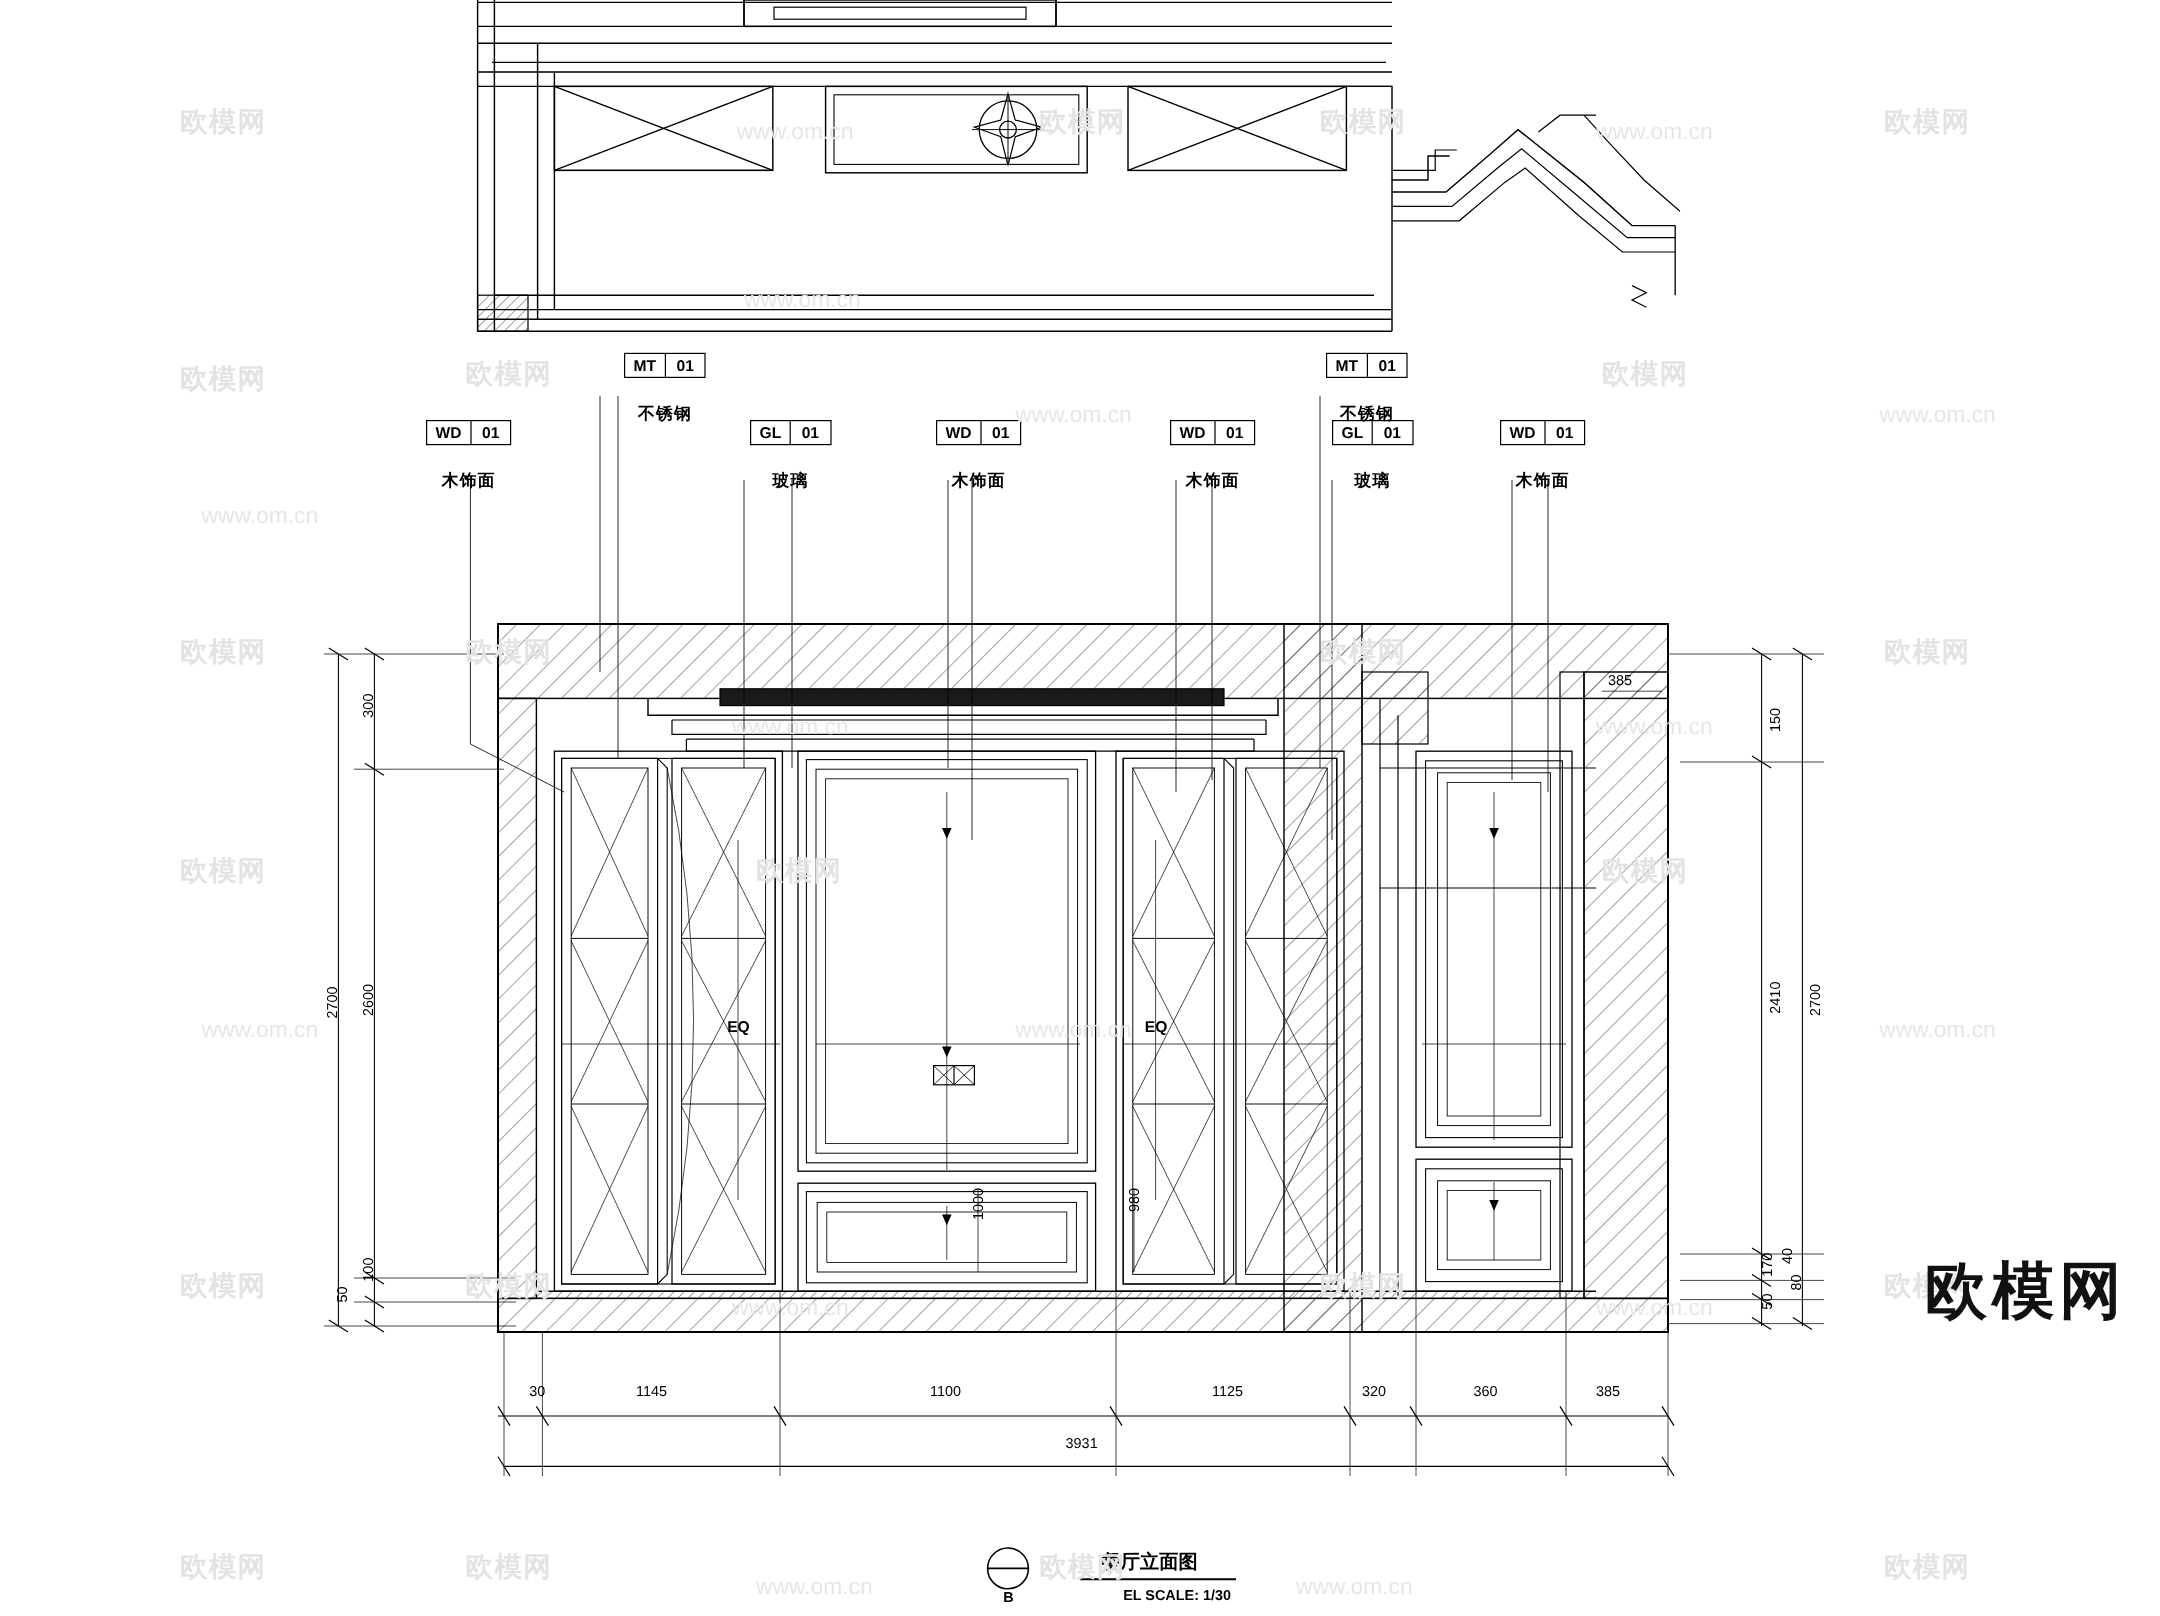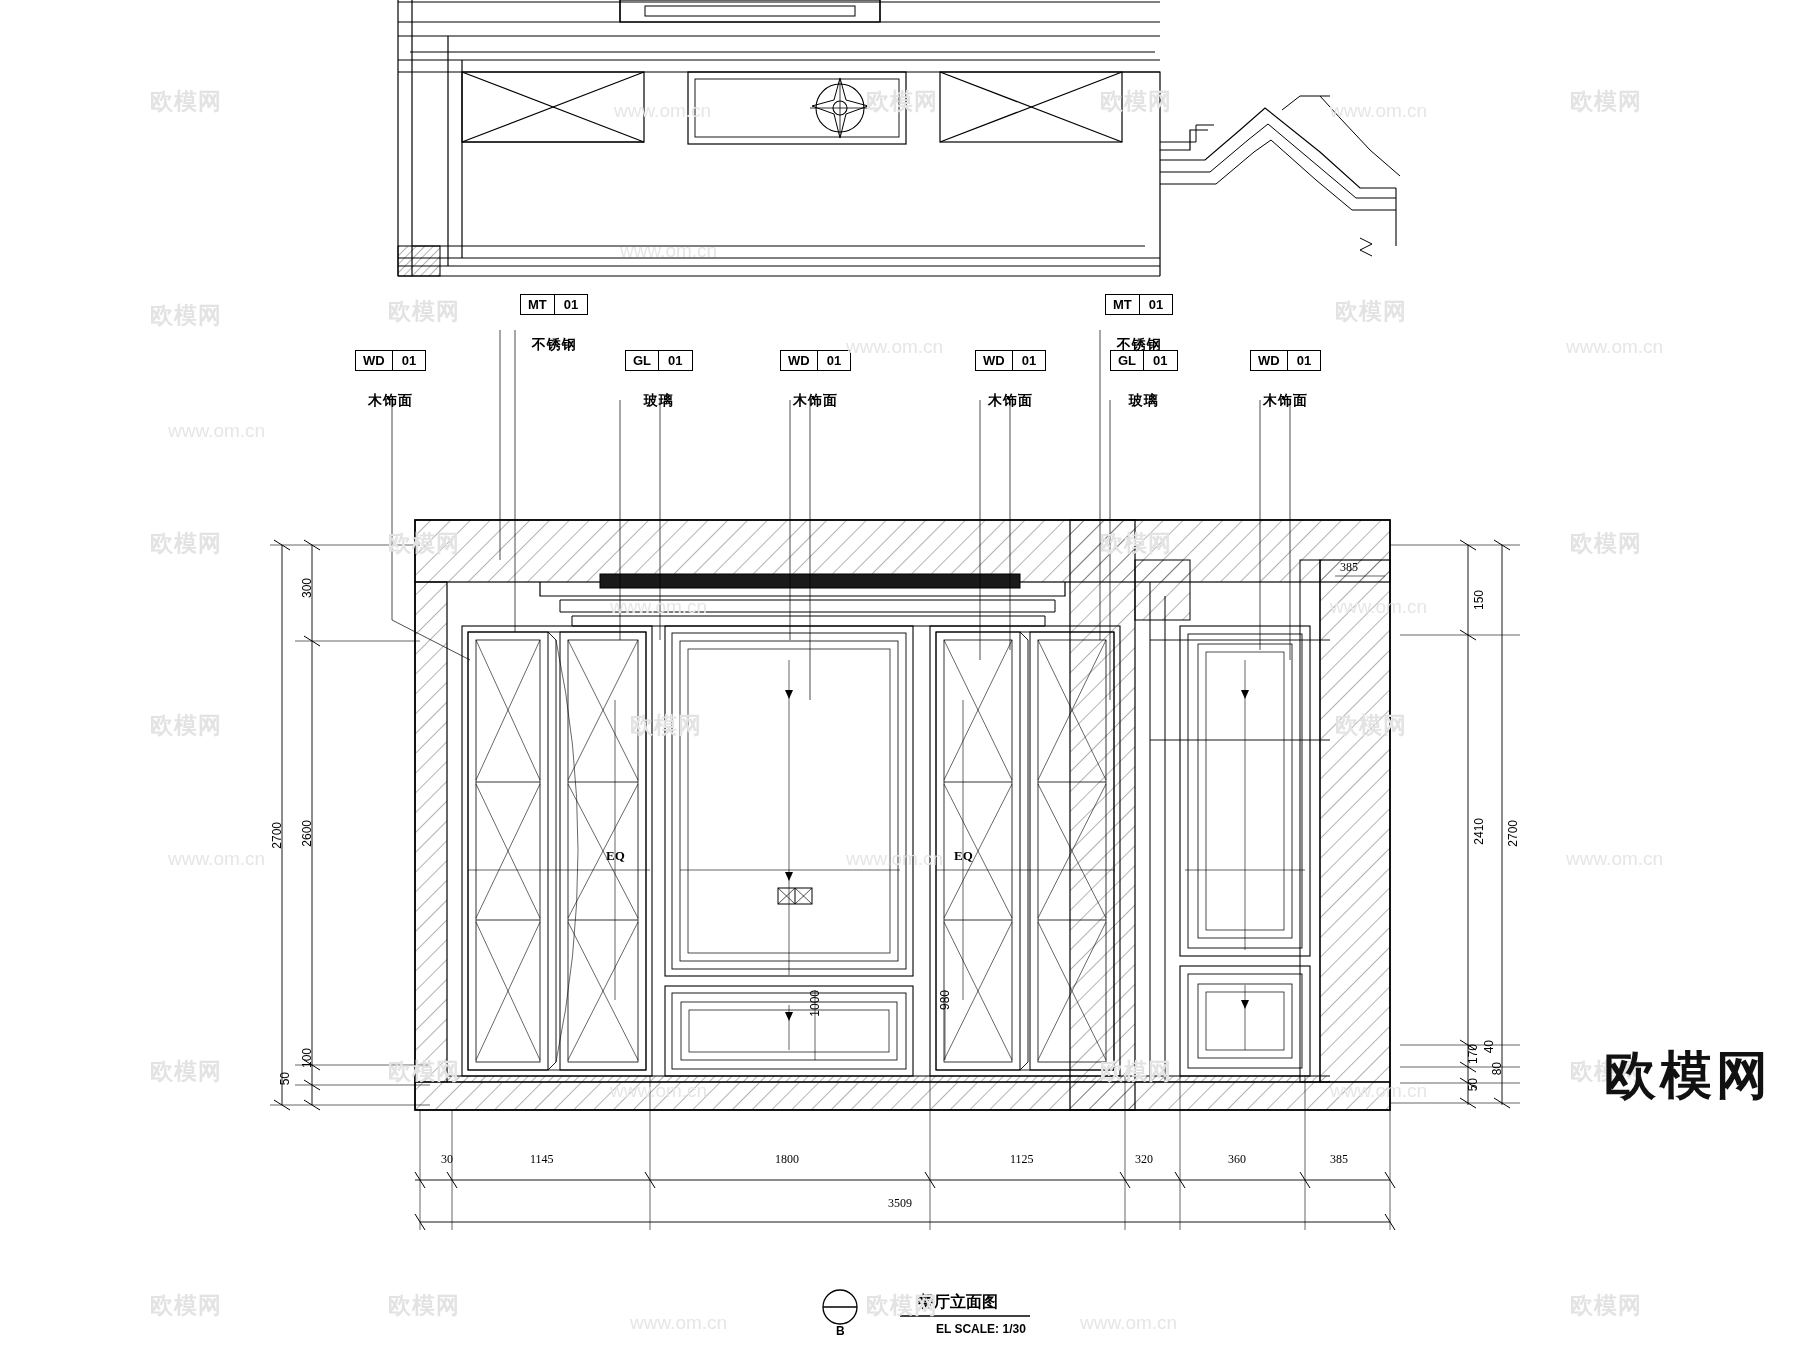--- a/index.html
+++ b/index.html
@@ -10,21 +10,21 @@
       font-family:"Liberation Sans",sans-serif;white-space:nowrap;user-select:none;}
   .wm.cn{font-size:23px;letter-spacing:1px;}
   .wm.url{font-size:19px;font-weight:normal;color:#e6e6e6;}
   .bigwm{position:absolute;right:28px;bottom:236px;font-size:52px;font-weight:bold;
          color:#111;letter-spacing:4px;font-family:"Liberation Sans",sans-serif;}
   .tag{position:absolute;font-size:13px;font-weight:bold;text-align:center;}
   .tagbox{border:1.4px solid #000;display:flex;align-items:center;height:19px;}
   .tagbox .a{padding:0 7px;border-right:1.4px solid #000;font-size:13px;line-height:19px;}
   .tagbox .b{padding:0 9px;font-size:13px;line-height:19px;}
   .taglabel{margin-top:21px;font-size:14px;font-weight:bold;text-align:center;letter-spacing:1px;}
-  .dim{position:absolute;font-size:12px;font-family:Liberation Serif, serif;}
+  .dim{position:absolute;font-size:12px;font-family:Liberation Sans, sans-serif;}
   .vdim{position:absolute;font-size:12px;writing-mode:vertical-rl;transform:rotate(180deg);}
   .ttl{position:absolute;font-size:14px;font-weight:bold;}
   .ttl.small{font-size:12px;font-weight:bold;}
 </style>
 </head>
 <body>
 
 <svg class="cad" viewBox="0 0 1800 1347">
   <defs>
     <pattern id="hatch45" width="10" height="10" patternUnits="userSpaceOnUse" patternTransform="rotate(45)">
@@ -409,26 +409,26 @@
         <span class="a">WD</span>
         <span class="b">01</span>
       </div>
     <div class="taglabel">木饰面</div>
   </div>
 </div>
 
 <div>
   <div class="dim" style="left:441px;top:1152px;">30</div>
   <div class="dim" style="left:530px;top:1152px;">1145</div>
-  <div class="dim" style="left:775px;top:1152px;">1800</div>
+  <div class="dim" style="left:775px;top:1152px;">1100</div>
   <div class="dim" style="left:1010px;top:1152px;">1125</div>
   <div class="dim" style="left:1135px;top:1152px;">320</div>
   <div class="dim" style="left:1228px;top:1152px;">360</div>
   <div class="dim" style="left:1330px;top:1152px;">385</div>
-  <div class="dim" style="left:888px;top:1196px;">3509</div>
+  <div class="dim" style="left:888px;top:1196px;">3931</div>
 
   <div class="vdim" style="left:300px;top:578px;">300</div>
   <div class="vdim" style="left:300px;top:820px;">2600</div>
   <div class="vdim" style="left:300px;top:1048px;">100</div>
   <div class="vdim" style="left:278px;top:1072px;">50</div>
   <div class="vdim" style="left:270px;top:822px;">2700</div>
 
   <div class="vdim" style="left:1472px;top:590px;">150</div>
   <div class="vdim" style="left:1472px;top:818px;">2410</div>
   <div class="vdim" style="left:1466px;top:1044px;">170</div>

